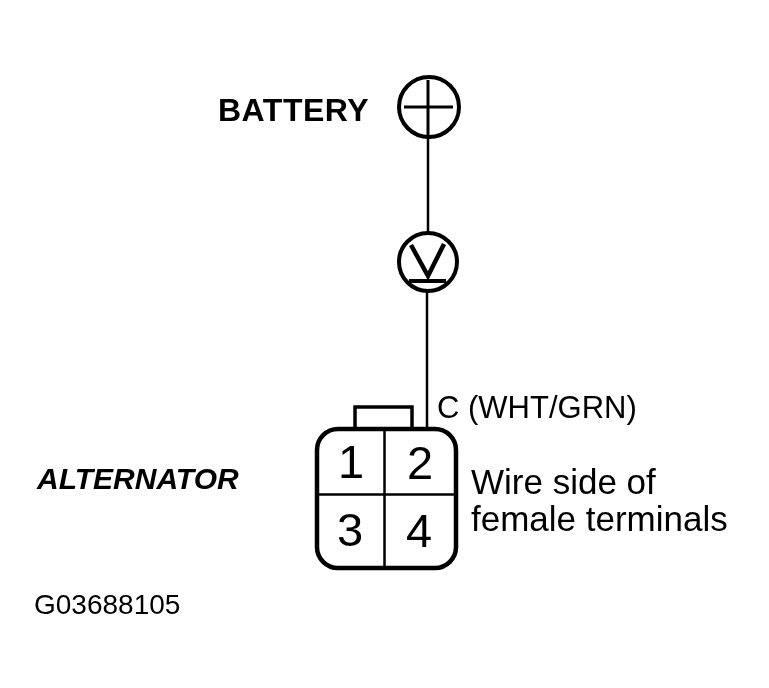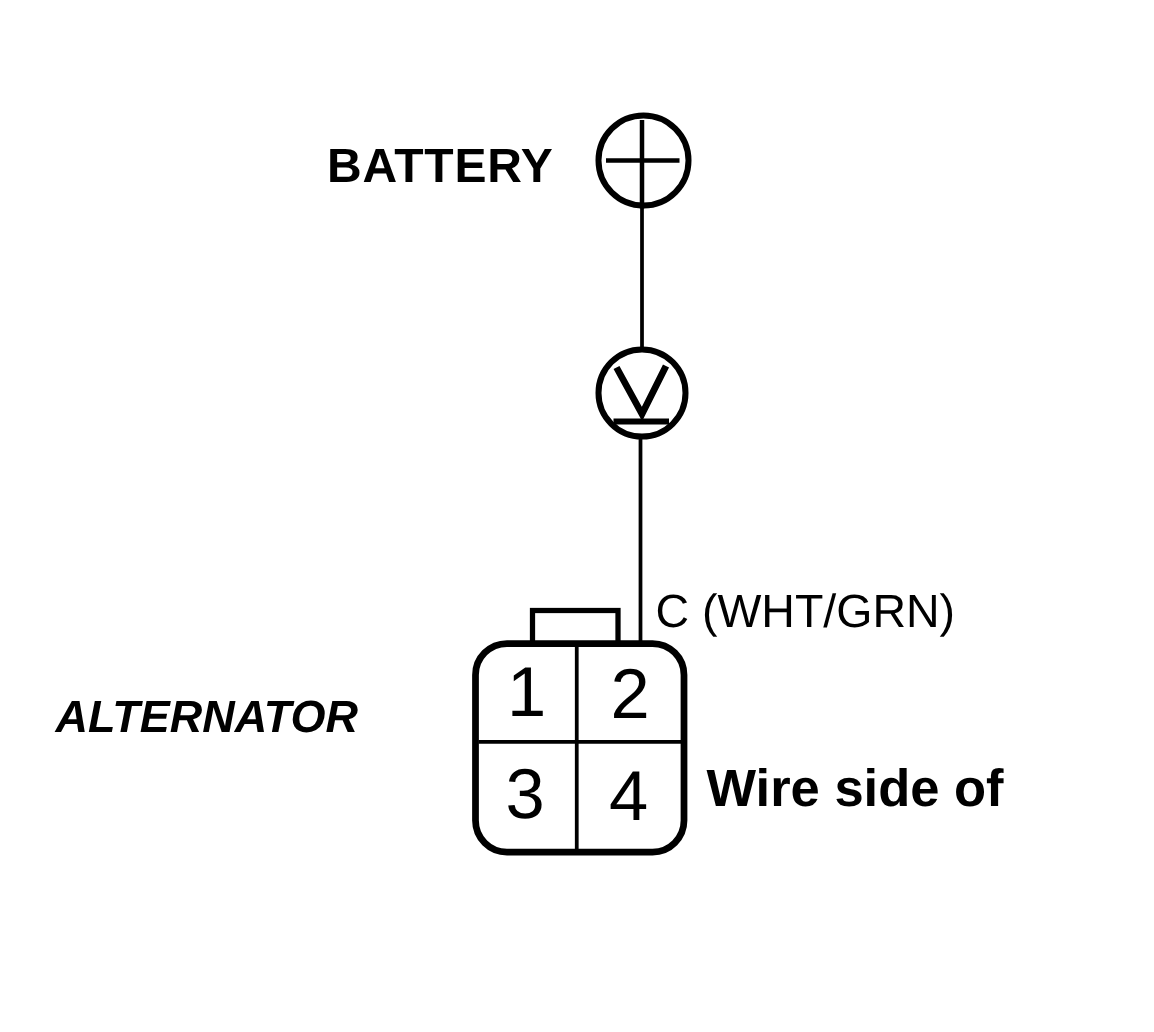--- a/index.html
+++ b/index.html
@@ -44,23 +44,22 @@
     top: 464px;
     font-size: 30px;
     font-weight: bold;
     line-height: 29px;
     font-style: italic;
   }
   .lbl-note {
     left: 471px;
     top: 463px;
     font-size: 35px;
-    font-weight: bold;
+    font-weight: normal;
     line-height: 37px;
-    margin-top: 44px;
   }
   .lbl-figid {
     left: 34px;
     top: 589px;
     font-size: 28px;
     font-weight: normal;
   }
   .pin {
     position: absolute;
     font-size: 47px;
@@ -108,21 +107,23 @@
   <div class="lbl lbl-battery">BATTERY</div>
 
   <div class="lbl lbl-terminal">C (WHT/GRN)</div>
 
   <div class="lbl lbl-connector">
     <div>ALTERNATOR</div>
   </div>
 
   <div class="lbl lbl-note">
     <div>Wire side of</div>
+    <div>female terminals</div>
   </div>
 
+  <div class="lbl lbl-figid">G03688105</div>
 
   <div class="pin pin-1">1</div>
   <div class="pin pin-2">2</div>
   <div class="pin pin-3">3</div>
   <div class="pin pin-4">4</div>
 
 </div>
 
 </body></html>

